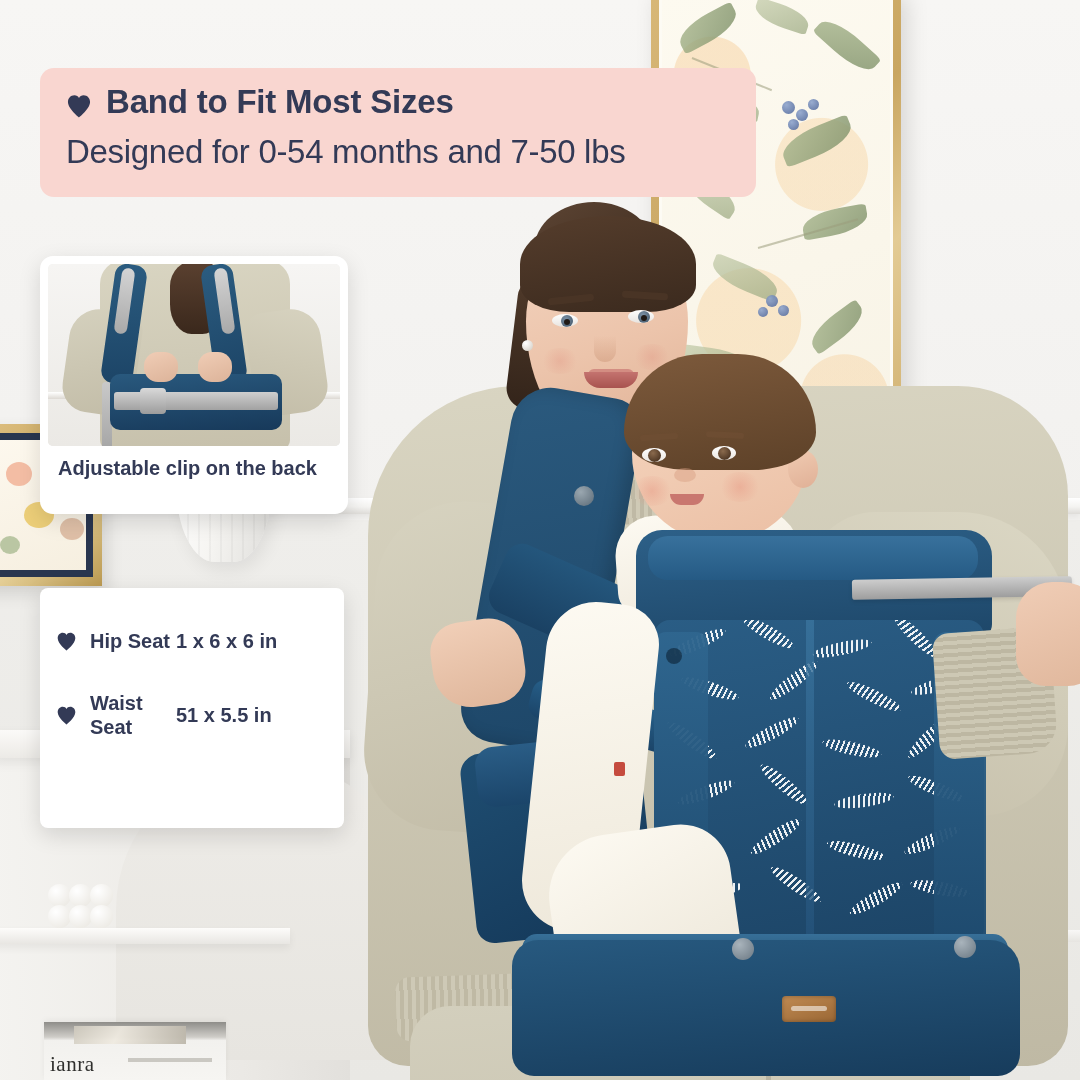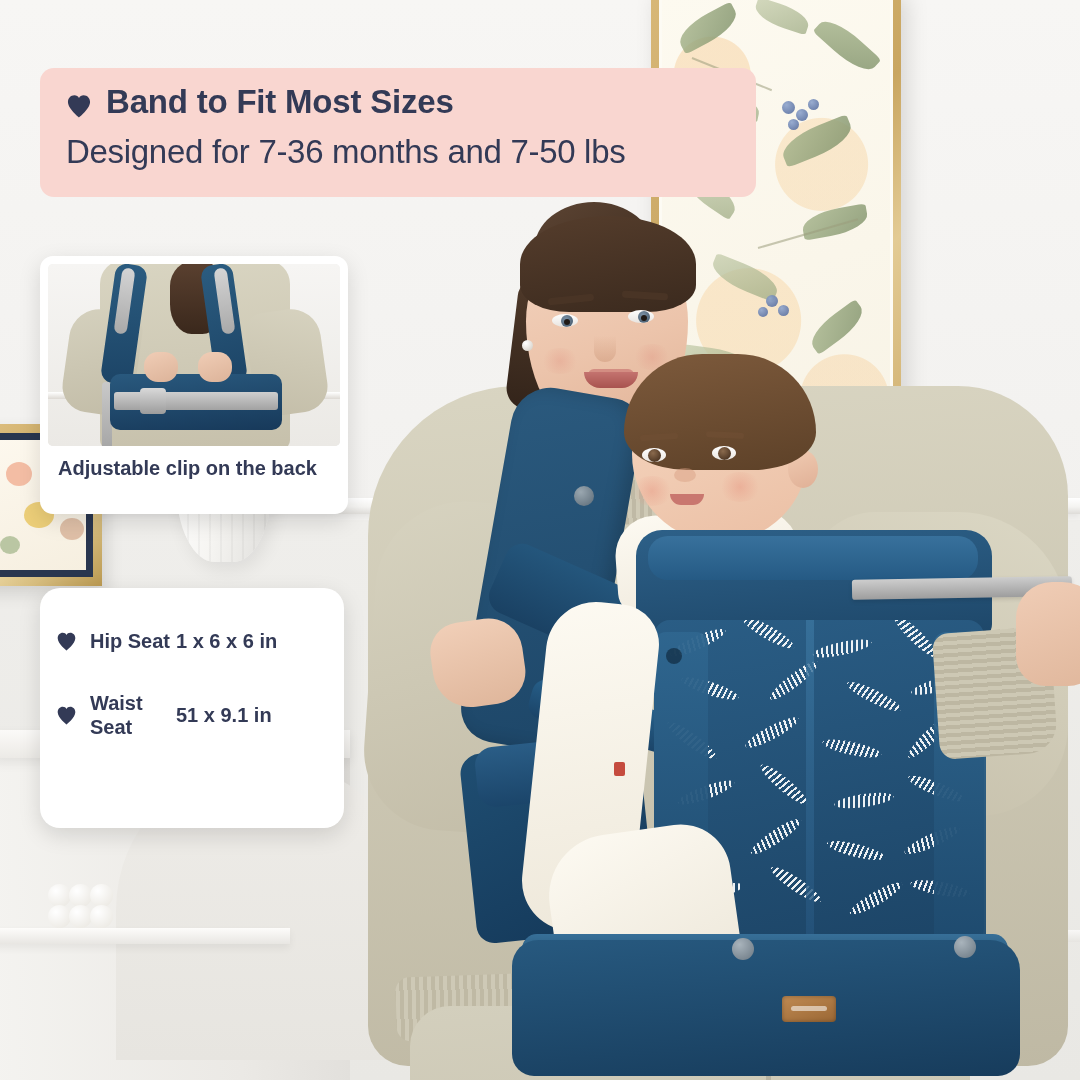--- a/index.html
+++ b/index.html
@@ -279,21 +279,21 @@
      background:linear-gradient(160deg,#f0cdb6,#dcb399); border-radius:14px; }
   .ip-handR { position:absolute; left:150px; top:88px; width:34px; height:30px;
      background:linear-gradient(160deg,#f0cdb6,#dcb399); border-radius:14px; }
   .ip-tailstrap { position:absolute; left:54px; top:118px; width:10px; height:68px;
      background:linear-gradient(180deg,#c9c9c9,#a5a5a5); border-radius:4px; }
   .inset-caption { position:absolute; left:18px; top:200px; width:274px;
      font-size:20px; font-weight:700; color:#333a56; line-height:1.25; }
 
   
   .spec-card { position:absolute; left:40px; top:588px; width:304px; height:240px;
-     background:#ffffff; border-radius:20px; box-shadow:0 7px 22px rgba(0,0,0,.13);
+     background:#ffffff; border-radius:8px; box-shadow:0 7px 22px rgba(0,0,0,.13);
      padding:16px 0 0 0; }
   .spec-row { display:flex; align-items:center; height:74px; padding-left:16px; }
   .spec-heart { width:21px; height:19px; flex:0 0 auto; margin-right:13px; }
   .spec-label { width:86px; flex:0 0 auto; font-size:20px; font-weight:700; color:#333a56;
      line-height:1.2; }
   .spec-value { font-size:20px; font-weight:700; color:#333a56; }
 </style>
 </head>
 <body>
 
@@ -355,20 +355,25 @@
     <div class="mantel-top"></div>
     <div class="shelf"></div>
     <div class="candle">
       <div class="bubble" style="left:0;   top:0;"></div>
       <div class="bubble" style="left:21px;top:0;"></div>
       <div class="bubble" style="left:42px;top:0;"></div>
       <div class="bubble" style="left:0;   top:21px;"></div>
       <div class="bubble" style="left:21px;top:21px;"></div>
       <div class="bubble" style="left:42px;top:21px;"></div>
     </div>
+    <div class="books">
+      <div class="book-img"></div>
+      <div class="book-title">ianra</div>
+      <div class="book-sub"></div>
+    </div>
   </div>
 
   <div class="person">
 
     <div class="sweater"></div>
     <div class="arm-left"></div>
     <div class="arm-right"></div>
     <div class="hem"></div>
     <div class="pants"></div>
     <div class="pants-seam"></div>
@@ -475,21 +480,21 @@
     <div class="hand-left"></div>
   </div>
 
   <div class="banner">
     <div class="banner-row">
       <svg class="heart" viewBox="0 0 24 22">
         <path d="M12 21.5C12 21.5 1.8 13.6 1.8 7.3 1.8 3.6 4.4 1 7.7 1c2 0 3.5 1 4.3 2.5C12.8 2 14.3 1 16.3 1 19.6 1 22.2 3.6 22.2 7.3 22.2 13.6 12 21.5 12 21.5Z" fill="#333A56"></path>
       </svg>
       <div class="banner-title">Band to Fit Most Sizes</div>
     </div>
-    <div class="banner-sub">Designed for 7-36 months and 7-50 lbs</div>
+    <div class="banner-sub">Designed for 0-54 months and 7-50 lbs</div>
   </div>
 
   <div class="inset-card">
     <div class="inset-photo">
       <div class="ip-wall"></div>
       <div class="ip-rail"></div>
       <div class="ip-body"></div>
       <div class="ip-armL"></div>
       <div class="ip-armR"></div>
       <div class="ip-hair"></div>
@@ -515,19 +520,19 @@
       </svg>
       <div class="spec-label">Hip Seat</div>
       <div class="spec-value">1 x 6 x 6 in</div>
     </div>
 
     <div class="spec-row">
       <svg class="spec-heart" viewBox="0 0 24 22">
         <path d="M12 21.5C12 21.5 1.8 13.6 1.8 7.3 1.8 3.6 4.4 1 7.7 1c2 0 3.5 1 4.3 2.5C12.8 2 14.3 1 16.3 1 19.6 1 22.2 3.6 22.2 7.3 22.2 13.6 12 21.5 12 21.5Z" fill="#333A56"></path>
       </svg>
       <div class="spec-label">Waist Seat</div>
-      <div class="spec-value">51 x 9.1 in</div>
+      <div class="spec-value">51 x 5.5 in</div>
     </div>
 
 
   </div>
 
 </div>
 
 </body></html>

